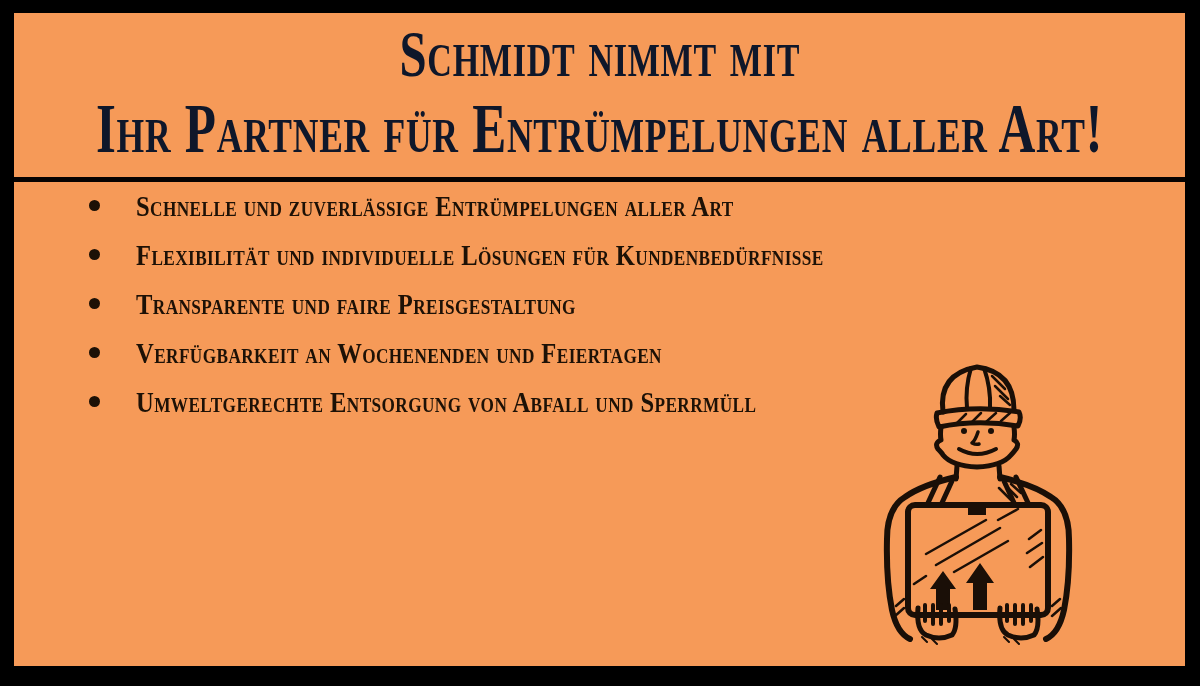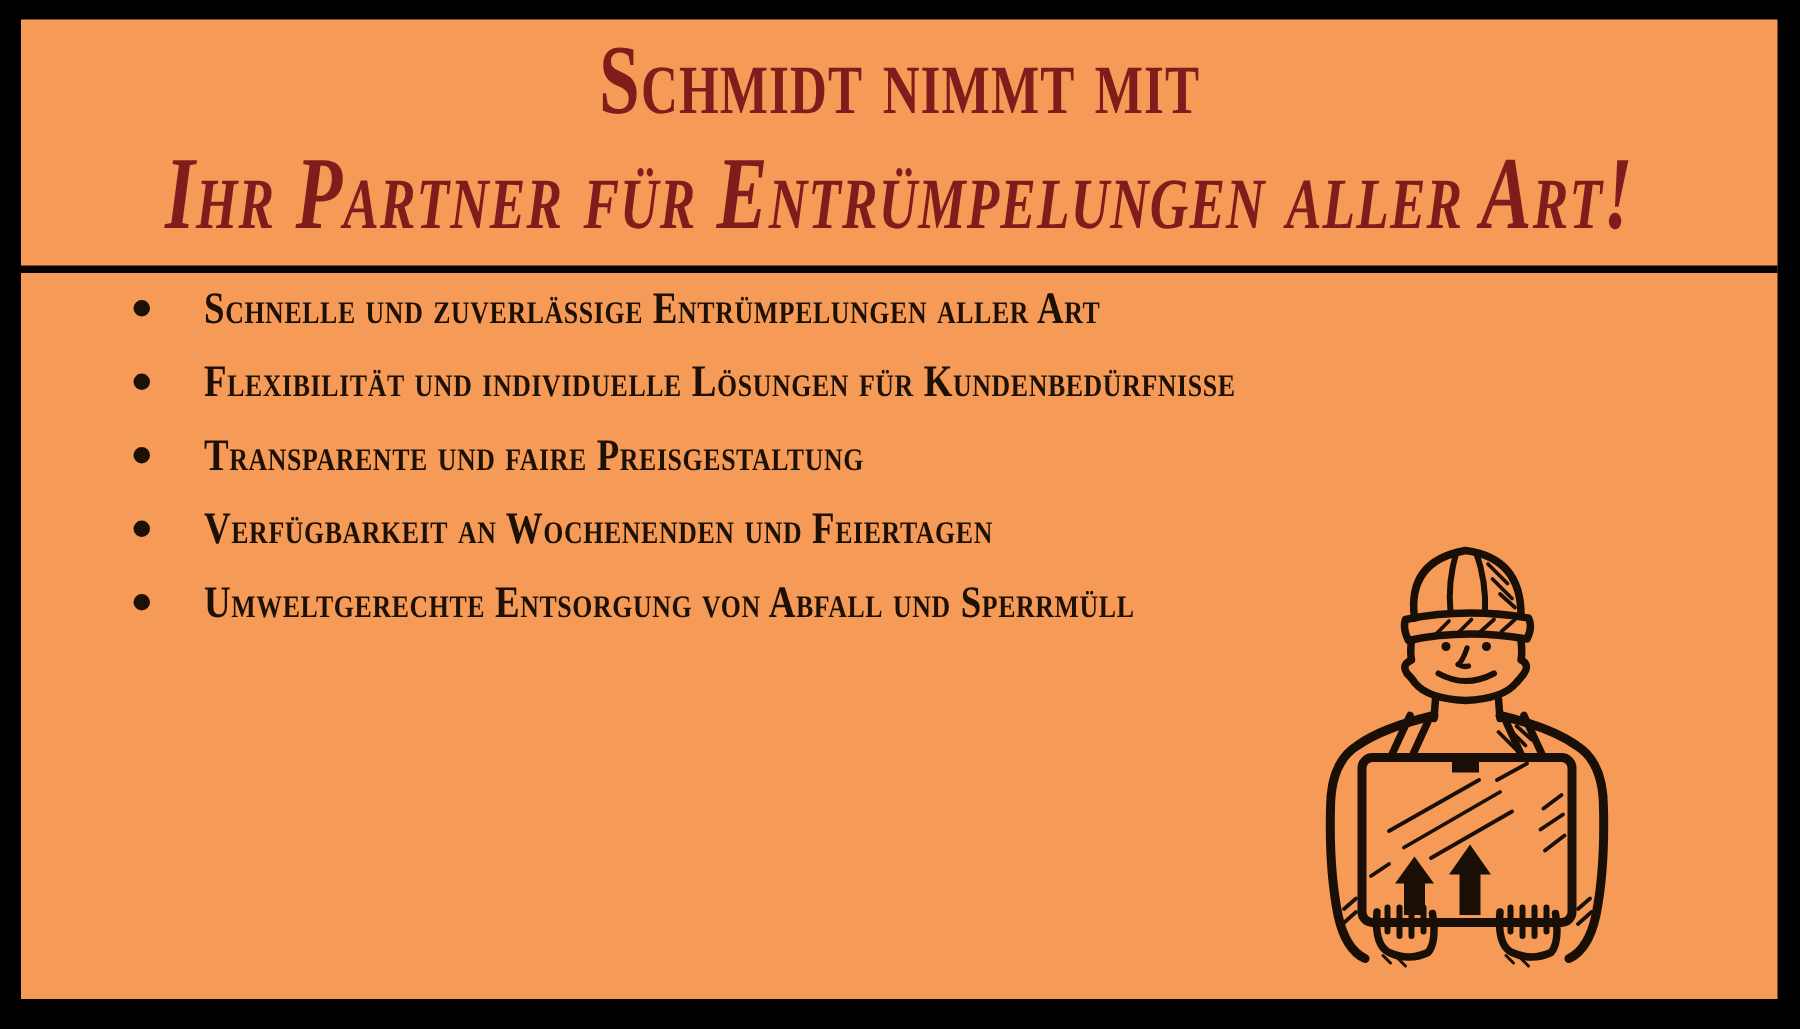--- a/index.html
+++ b/index.html
@@ -20,27 +20,27 @@
     position: absolute;
     left: 0; right: 0; top: 164px; height: 5px;
     background: #070302;
   }
   .title-line {
     position: absolute;
     left: 0; right: 0;
     display: flex;
     align-items: center;
     justify-content: center;
-    color: #7f1d1d;
+    color: #0f172a;
     font-weight: 700;
     font-variant: small-caps;
     white-space: nowrap;
   }
   .title-line-1 { top: 0; height: 82px; font-size: 66px; }
-  .title-line-2 { top: 72px; height: 88px; font-size: 69px; font-style: italic; }
+  .title-line-2 { top: 72px; height: 88px; font-size: 69px; }
   .title-line .tt {
     display: inline-block;
     transform: scaleX(0.74);
     transform-origin: center center;
     letter-spacing: 1px;
   }
   .services {
     position: absolute;
     left: 0; top: 168px; right: 0;
     margin: 0; padding: 0;

